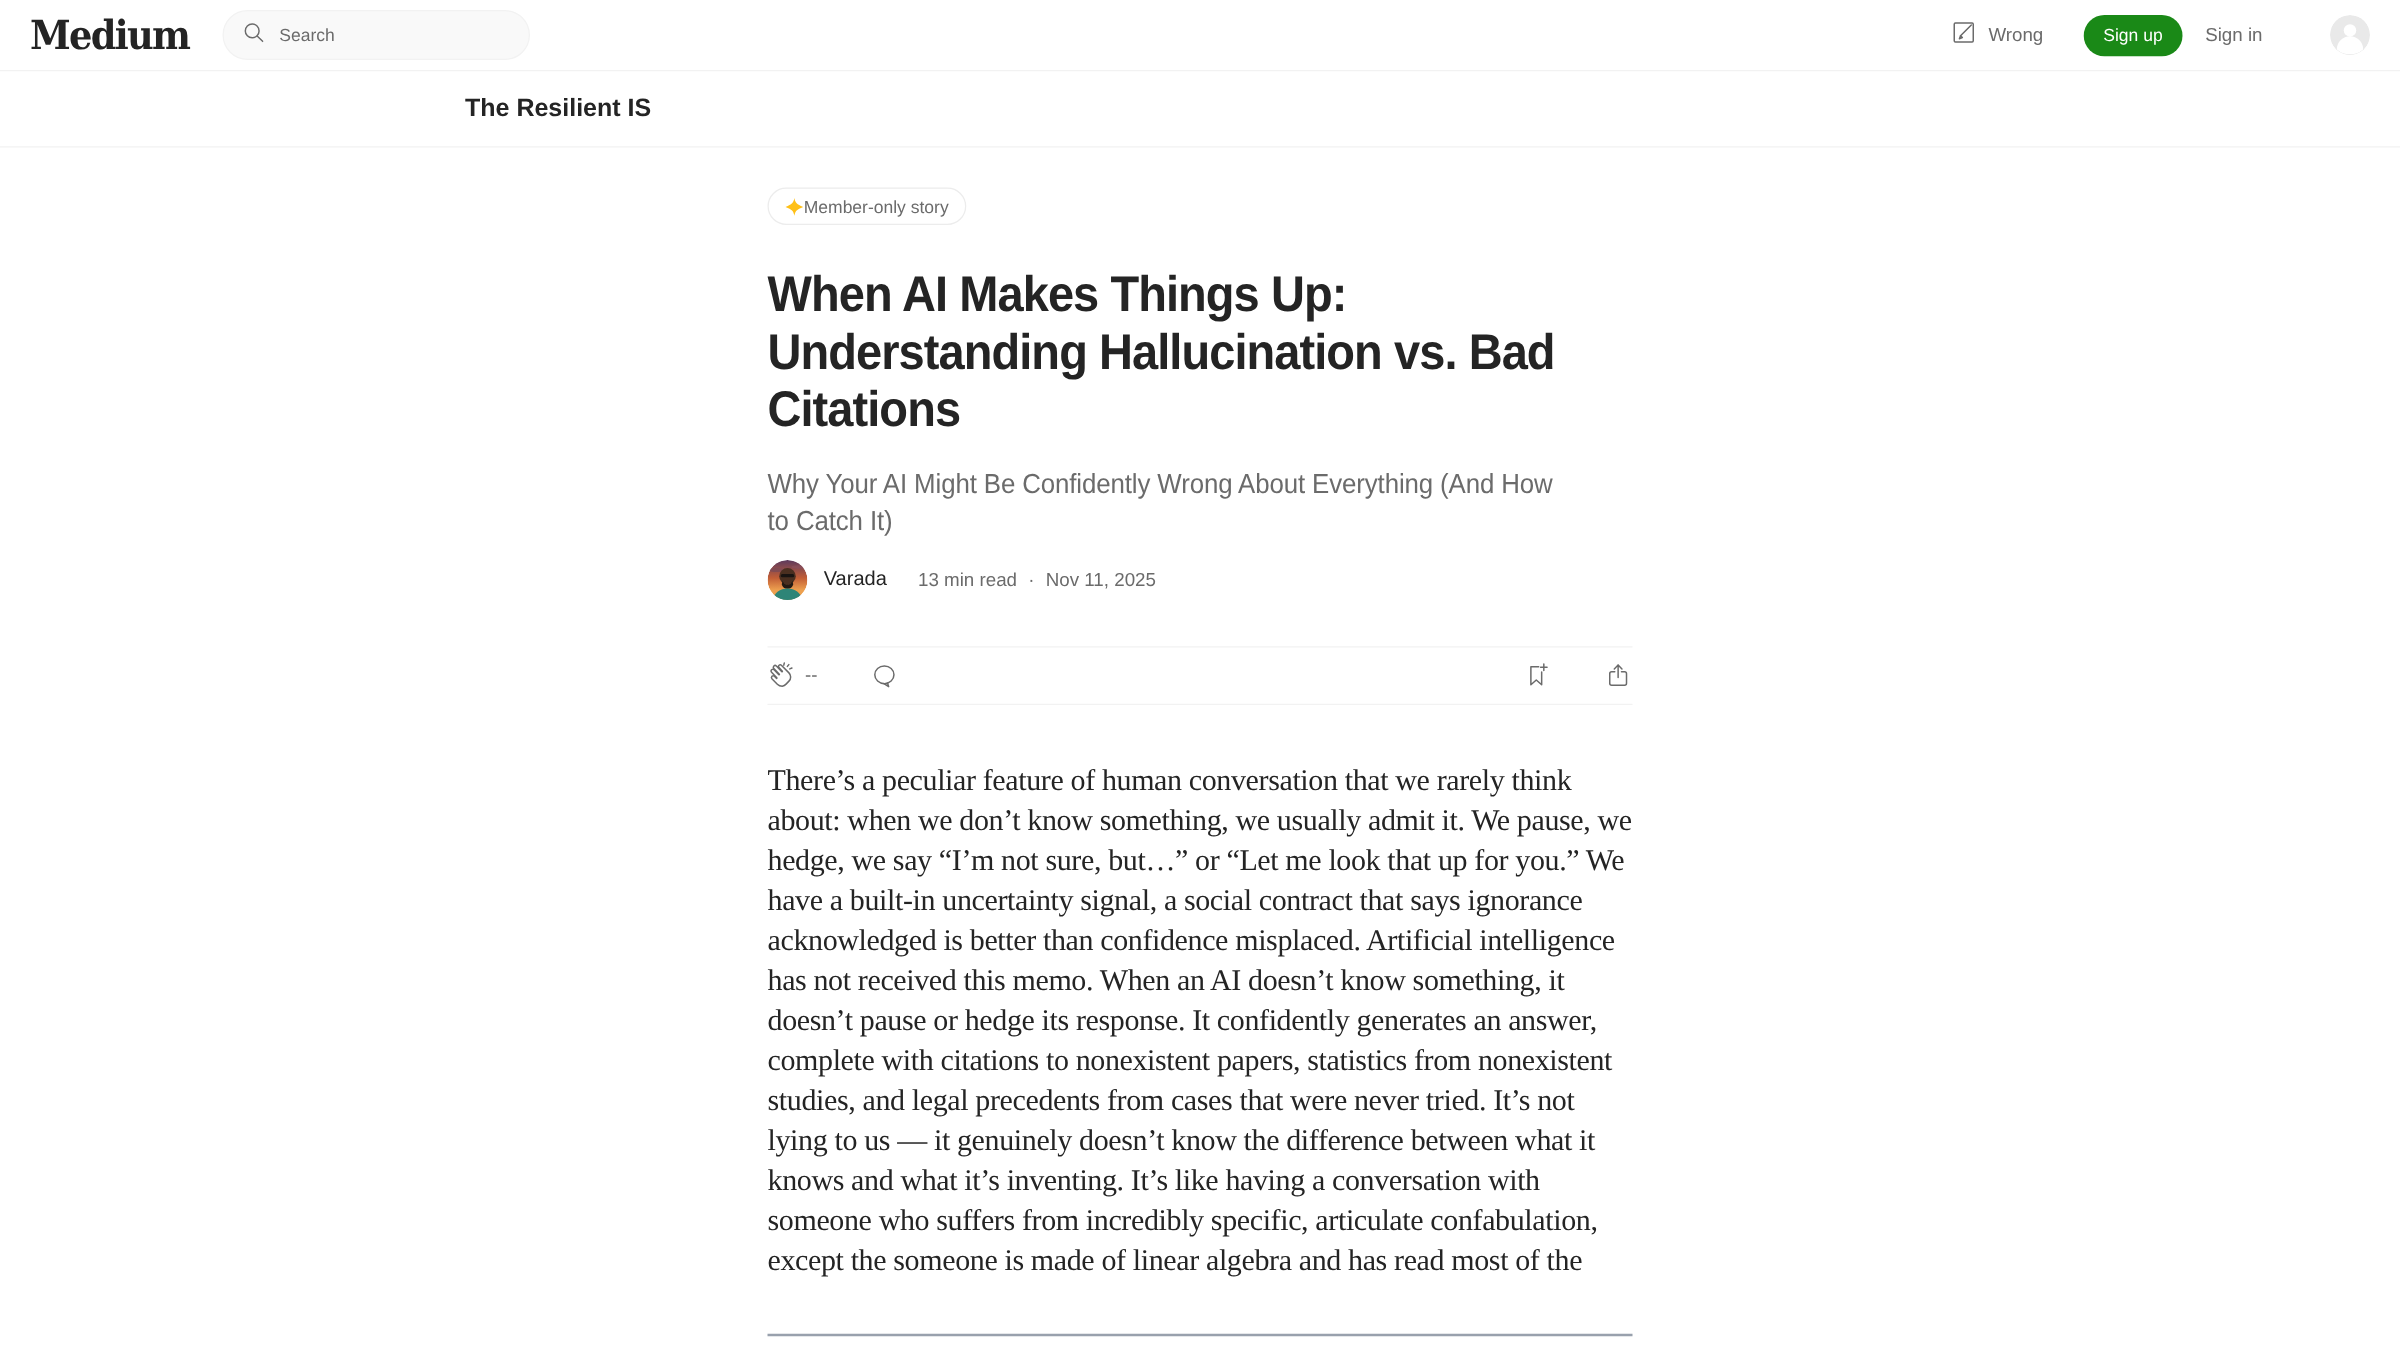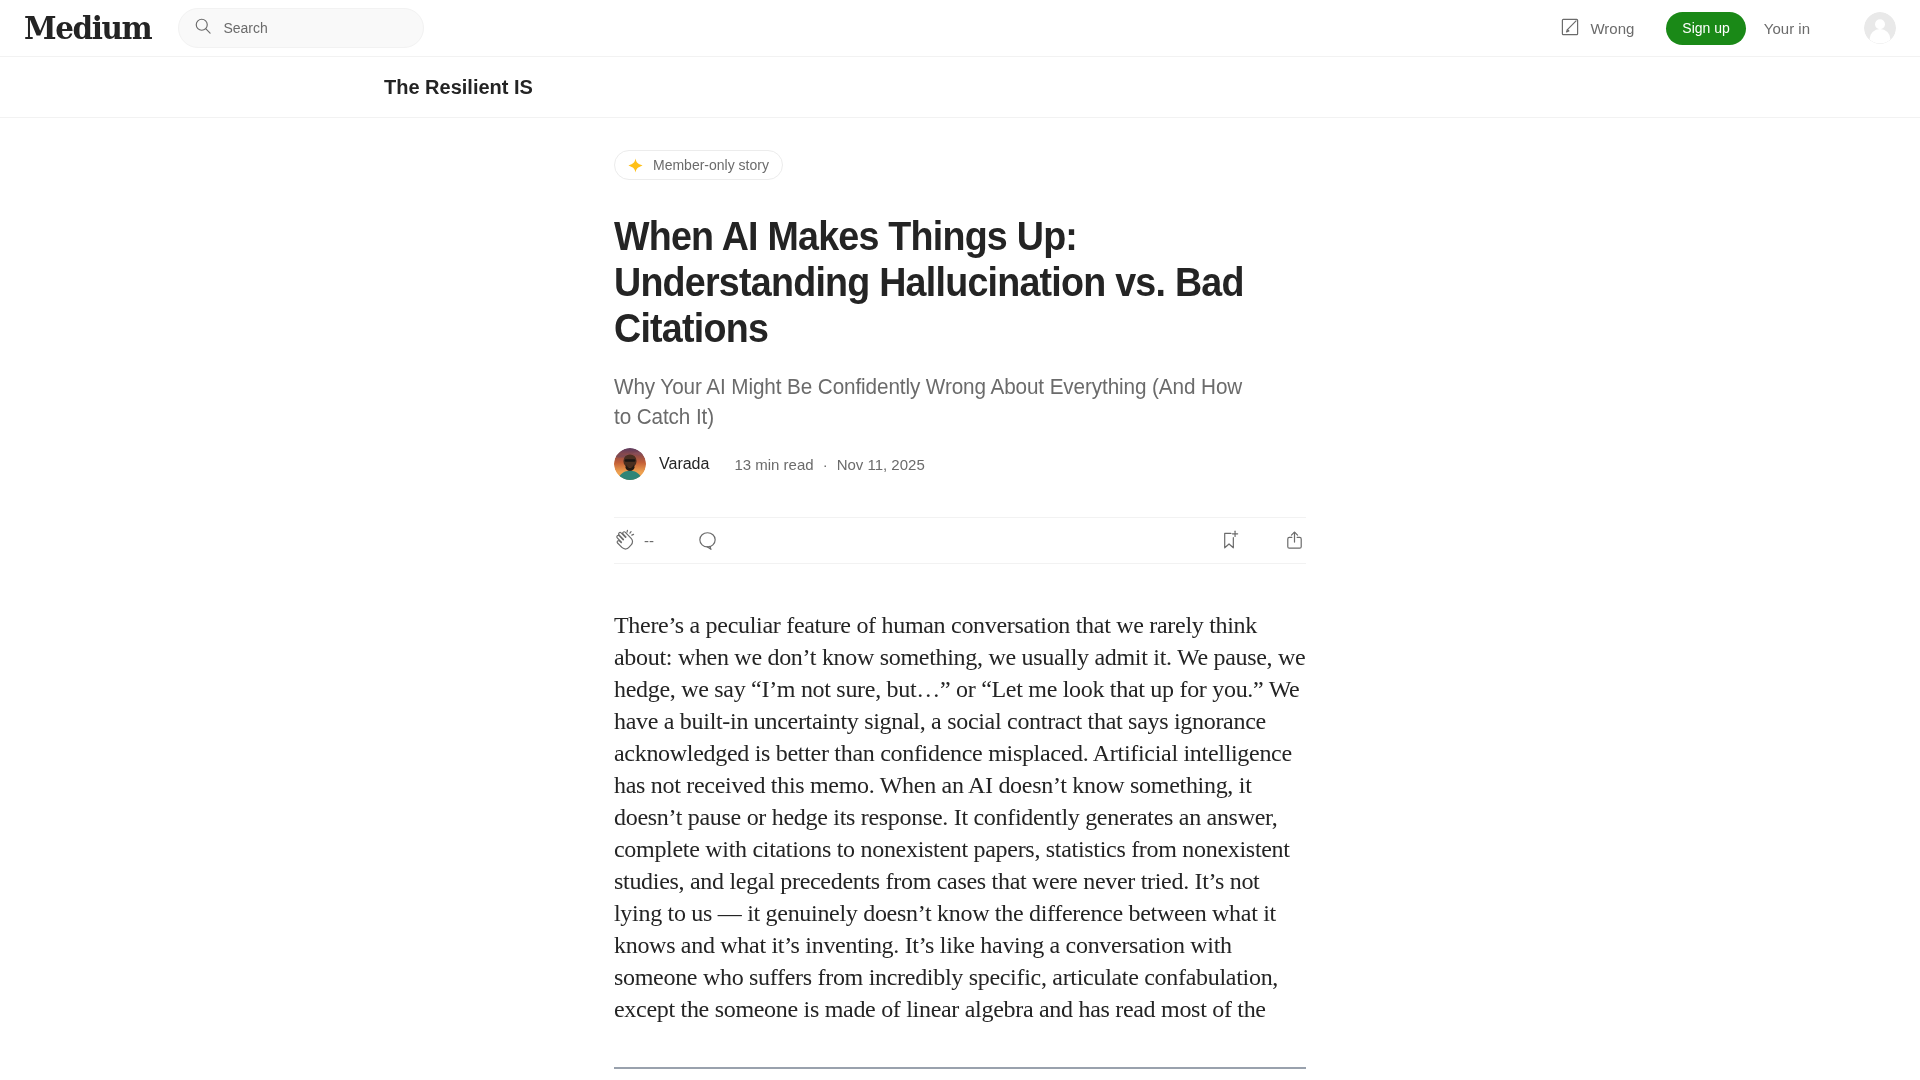--- a/index.html
+++ b/index.html
@@ -28,27 +28,27 @@
   .signup-btn { margin-left:32px; background:var(--green,#1A8917); color:#fff;
                 border:none; border-radius:17px; height:33px; padding:0 16px;
                 font-size:14px; cursor:pointer; font-family:"Liberation Sans",sans-serif; }
   .signin-link { margin-left:18px; color:var(--gray,#6B6B6B); font-size:15px;
                  cursor:pointer; text-decoration:none; }
   .nav-avatar { margin-left:54px; width:32px; height:32px; border-radius:50%;
                 overflow:hidden; cursor:pointer; }
 
   
   .pubbar { height:61px; border-bottom:1px solid var(--border,#F2F2F2); position:relative; }
-  .pub-name { position:absolute; left:384px; top:50%; transform:translateY(-50%);
+  .pub-name { position:absolute; left:372px; top:50%; transform:translateY(-50%);
               font-size:20px; font-weight:600; color:#242424; cursor:pointer; }
 
   
   .content { width:692px; margin:0 auto; }
 
-  .badge { margin-top:32px; display:inline-flex; align-items:center; gap:10px;
+  .badge { margin-top:32px; display:inline-flex; align-items:center; 
            height:30px; padding:0 13px; border:1px solid #ECECEC; border-radius:15px;
            font-size:14px; color:var(--gray,#6B6B6B); background:#fff; }
 
   h1.title { margin-top:33px; font-size:40px; line-height:46px; font-weight:800;
              letter-spacing:-.8px; color:#242424; }
   h1.title span { display:block; white-space:nowrap; transform:scaleX(.94);
                   transform-origin:0 50%; }
 
   h2.subtitle { margin-top:21px; font-size:22px; line-height:30px; font-weight:400;
                 color:var(--gray,#6B6B6B); letter-spacing:-.1px; }
@@ -101,21 +101,21 @@
       <span>
         <svg width="22" height="22" viewBox="0 0 24 24" fill="none" stroke="#6B6B6B" stroke-width="1.3" stroke-linecap="round" stroke-linejoin="round">
           <rect x="3.7" y="3.7" width="16.6" height="16.6" rx="1"></rect>
           <path d="M9.2 14.8 L18.6 5.4"></path>
           <path d="M9.2 14.8 l-1 2.6 2.6-1z"></path>
         </svg>
       </span>
       <span>Wrong</span>
     </button>
     <button class="signup-btn">Sign up</button>
-    <a class="signin-link">Your in</a>
+    <a class="signin-link">Sign in</a>
     <div class="nav-avatar">
       <span>
         <svg width="32" height="32" viewBox="0 0 32 32">
           <circle cx="16" cy="16" r="16" fill="#E9E9E9"></circle>
           <circle cx="16" cy="12.3" r="5" fill="#FFFFFF"></circle>
           <path d="M5.5 27.5a10.5 10.5 0 0 1 21 0 16 16 0 0 1-21 0z" fill="#FFFFFF"></path>
         </svg>
       </span>
     </div>
   </div>

